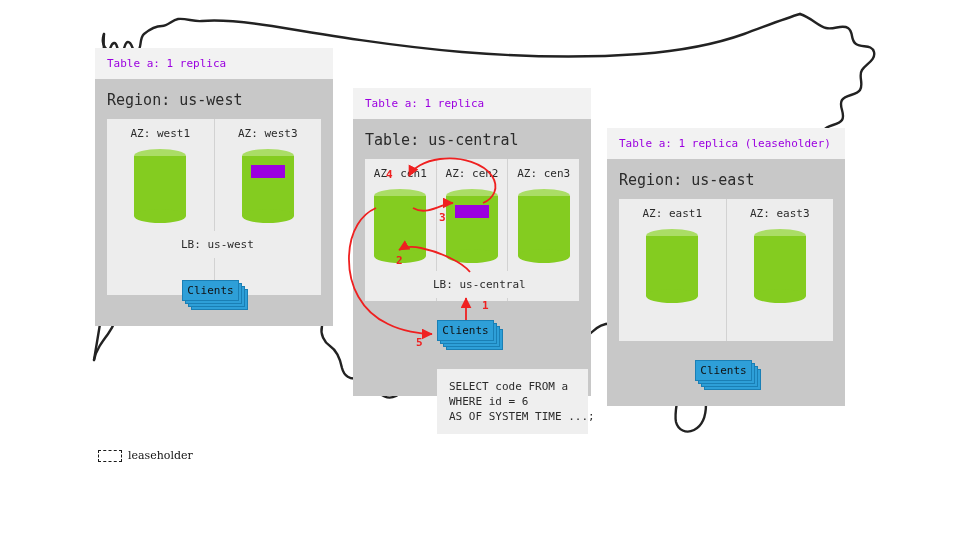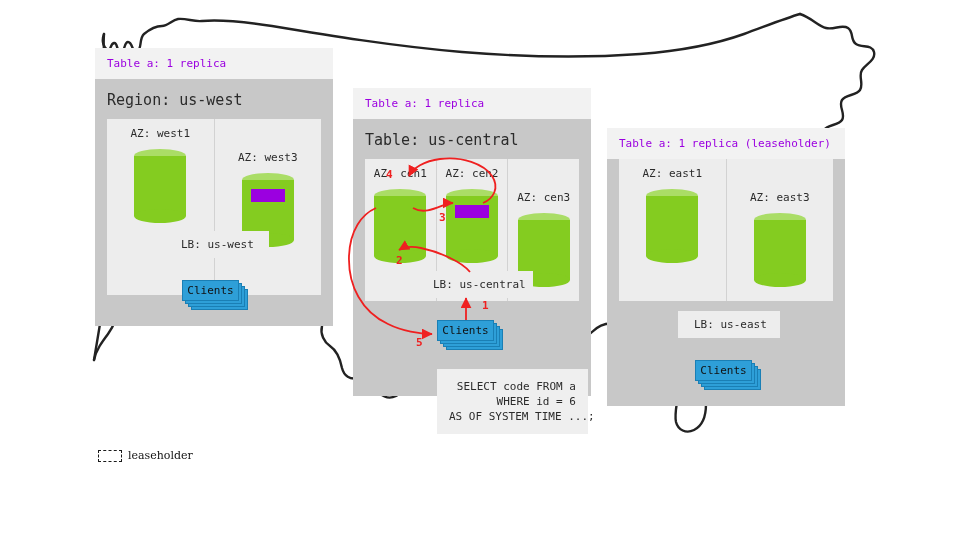--- a/index.html
+++ b/index.html
@@ -20,21 +20,21 @@
   .panel-body{background:#c8c8c8;padding:0;box-sizing:border-box;position:relative;}
   .region-title{
     color:#2b2b2b;font-size:15px;padding:12px 8px 10px 12px;white-space:nowrap;
   }
   .az-row{display:flex;background:#ededed;margin:0 12px;}
   .az-cell{
     flex:1;background:#ededed;border-right:1px solid #d2d2d2;
     display:flex;flex-direction:column;align-items:center;
     padding:8px 0 14px 0;position:relative;
   }
-  .az-cell:last-child{border-right:none;margin-top:24px;}
+  .az-cell:last-child{border-right:none;}
   .az-label{font-size:11px;color:#2b2b2b;white-space:nowrap;margin-bottom:9px;}
 
   .cyl{position:relative;}
   .cyl .body{position:absolute;left:0;background:#84cc20;}
   .cyl .top{position:absolute;left:0;top:0;border-radius:50%;background:#aadd66;}
   .cyl .bot{position:absolute;left:0;border-radius:50%;background:#84cc20;}
   .range{position:absolute;background:#9b00e0;z-index:3;}
   .range.lease{border:1.6px dashed #1a1a1a;box-sizing:border-box;}
 
   .lb-box{
@@ -279,47 +279,47 @@
   </div>
   <div class="lb-box" style="left:64px;top:183px;width:116px;">LB: us-central</div>
   <div class="clients" style="left:84px;top:232px;width:66px;height:30px;">
     <div class="sheet" style="left:9px;top:9px;width:57px;height:21px;"></div>
     <div class="sheet" style="left:6px;top:6px;width:57px;height:21px;"></div>
     <div class="sheet" style="left:3px;top:3px;width:57px;height:21px;"></div>
     <div class="front" style="width:57px;height:21px;">Clients</div>
   </div>
 </div>
 
-<div class="sql-box" style="left:437px;top:369px;width:151px;text-align:right;">SELECT code FROM a
+<div class="sql-box" style="left:437px;top:369px;width:151px;">SELECT code FROM a
 WHERE id = 6
 AS OF SYSTEM TIME ...;</div>
 
 <div class="region-panel" style="left:607px;top:128px;width:238px;">
   <div class="panel-header">Table a: 1 replica (leaseholder)</div>
   <div class="panel-body" style="height:247px;">
+    <div class="region-title">Region: us-east</div>
     <div class="az-row" style="height:142px;">
       <div class="az-cell">
         <div class="az-label">AZ: east1</div>
         <div class="cyl" style="width:52px;height:74px;">
           <div class="top" style="width:52px;height:14px;"></div>
           <div class="body" style="top:7px;width:52px;height:60px;"></div>
           <div class="bot" style="top:60px;width:52px;height:14px;"></div>
         </div>
       </div>
       <div class="az-cell">
         <div class="az-label">AZ: east3</div>
         <div class="cyl" style="width:52px;height:74px;">
           <div class="top" style="width:52px;height:14px;"></div>
           <div class="body" style="top:7px;width:52px;height:60px;"></div>
           <div class="bot" style="top:60px;width:52px;height:14px;"></div>
         </div>
       </div>
     </div>
   </div>
-  <div class="lb-box" style="left:71px;top:183px;width:102px;">LB: us-east</div>
   <div class="clients" style="left:88px;top:232px;width:66px;height:30px;">
     <div class="sheet" style="left:9px;top:9px;width:57px;height:21px;"></div>
     <div class="sheet" style="left:6px;top:6px;width:57px;height:21px;"></div>
     <div class="sheet" style="left:3px;top:3px;width:57px;height:21px;"></div>
     <div class="front" style="width:57px;height:21px;">Clients</div>
   </div>
 </div>
 
 <svg id="arrow-layer" viewBox="0 0 960 540">
   <defs>

